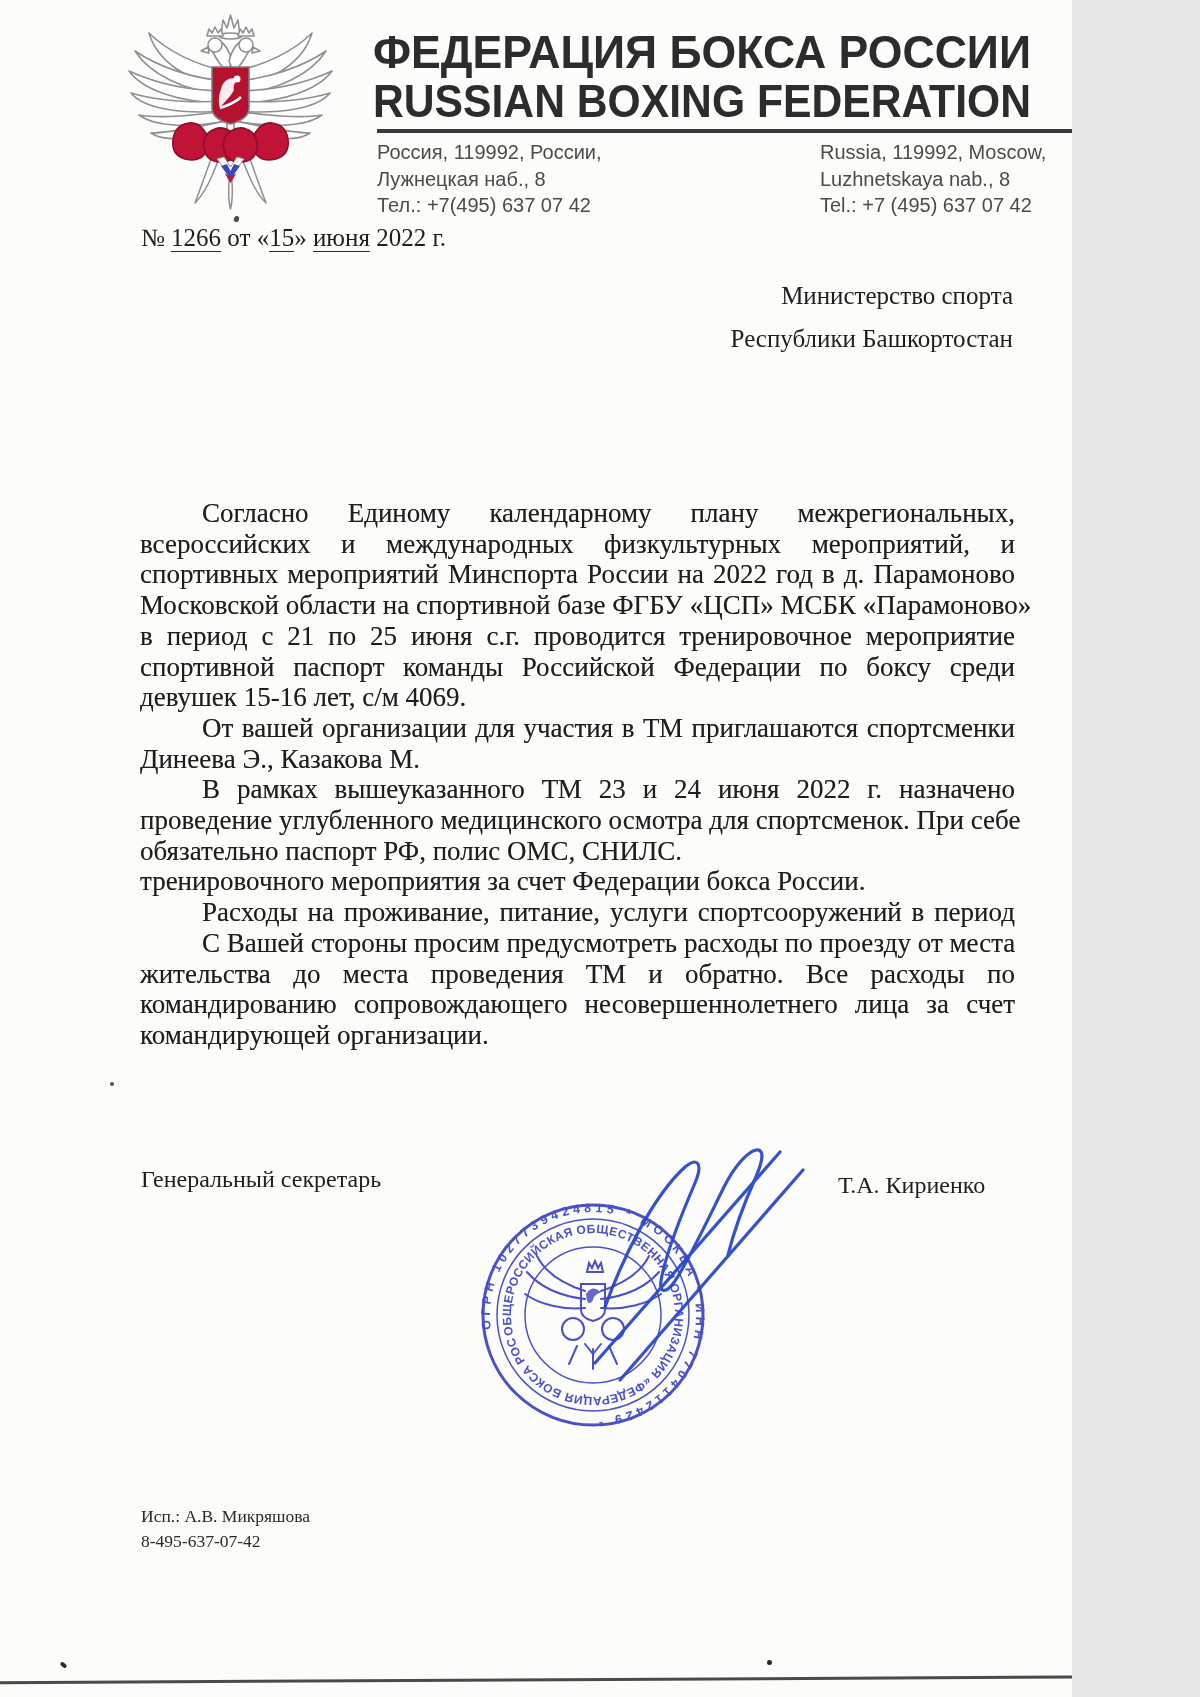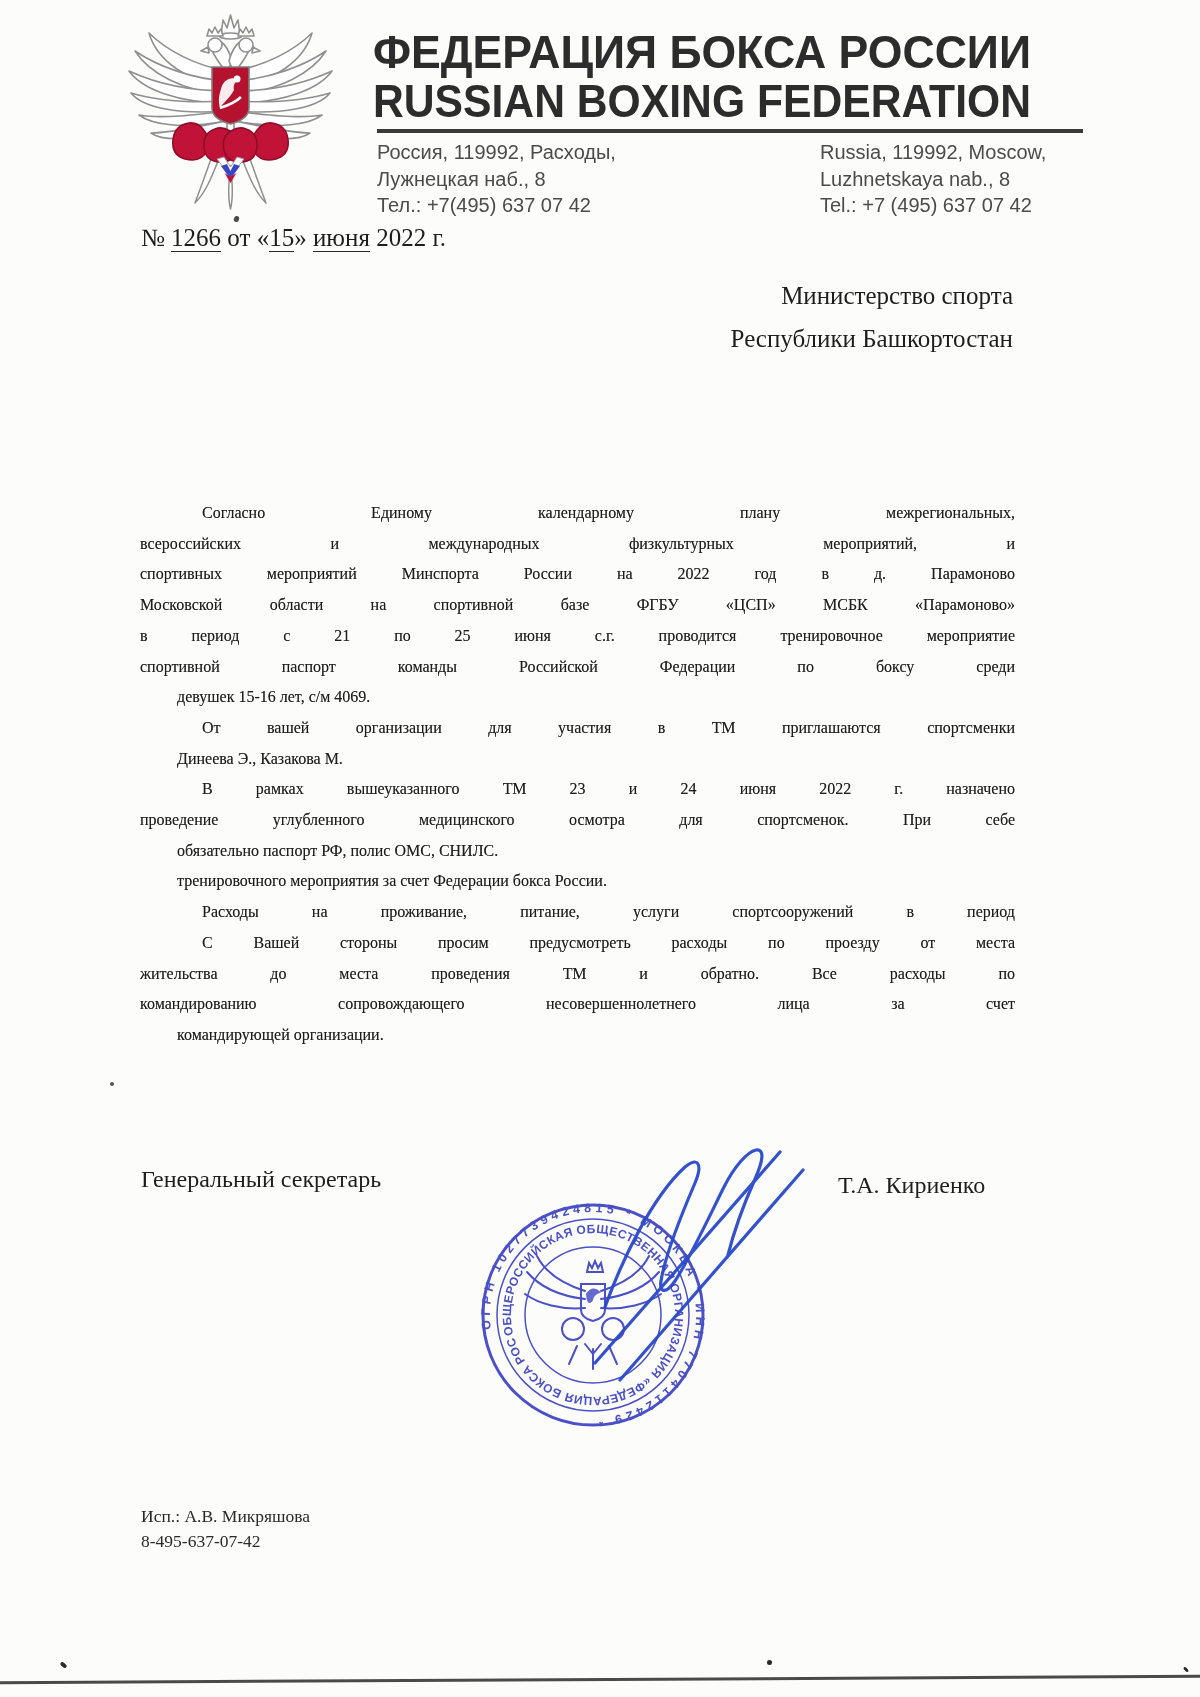--- a/index.html
+++ b/index.html
@@ -1,37 +1,37 @@
 <!DOCTYPE html>
 <html><head>
 <meta charset="utf-8">
 <style>
   html,body{margin:0;padding:0;background:#e8e8e8;}
-  .page{position:relative;width:1200px;height:1697px;background:#fcfcfb;overflow:hidden;
+  .page{position:relative;width:1072px;height:1697px;background:#fcfcfb;overflow:hidden;
         font-family:"Liberation Serif",serif;color:#1e1e1e;}
   .abs{position:absolute;}
   
   .emblem{left:123px;top:10px;width:215px;height:212px;}
   .title-svg{left:373px;top:22px;width:665px;height:104px;}
   .title-svg text{font-family:"Liberation Sans",sans-serif;font-weight:bold;fill:#2c2c2c;}
   .rule{left:377px;top:129px;width:706px;height:4px;background:#3a3a3a;}
   .addr{font-family:"Liberation Sans",sans-serif;font-size:20px;line-height:26.5px;color:#4b4b4b;}
   .addr-ru{left:377px;top:139px;}
   .addr-en{left:800px;top:139px;margin-left:20px;}
   
   .refline{left:141px;top:224px;font-size:25px;white-space:pre;}
   .refline .u{border-bottom:1.5px solid #2a2a2a;}
   
   .recipient{left:660px;top:274px;width:353px;text-align:right;font-size:25px;line-height:43px;}
   
-  .body-text{left:140px;top:498px;width:875px;font-size:16px;
+  .body-text{left:140px;top:498px;width:875px;font-size:27px;
              text-shadow:0 0 .4px rgba(0,0,0,.45);}
   .line{text-align:justify;text-align-last:justify;line-height:30.7px;white-space:nowrap;}
   .line.first{text-indent:62px;}
-  .line.last{text-align-last:left;white-space:normal;margin-left:37px;}
+  .line.last{text-align-last:left;white-space:normal;}
   
   .sig-title{left:141px;top:1166px;font-size:24px;}
   .sig-name{left:838px;top:1172px;font-size:24px;}
   
   .stamp{left:474px;top:1196px;width:238px;height:238px;opacity:.92;}
   .stamp text{font-family:"Liberation Sans",sans-serif;font-weight:bold;}
   .handsig{left:430px;top:1055px;width:400px;height:420px;}
   
   .executor{left:141px;top:1504px;font-size:17.5px;line-height:25px;color:#2a2a2a;}
   
@@ -101,21 +101,21 @@
   </svg>
 
   <svg class="abs title-svg" viewBox="0 0 665 104">
     <text x="0" y="46" font-size="47" textLength="658" lengthAdjust="spacingAndGlyphs">ФЕДЕРАЦИЯ БОКСА РОССИИ</text>
     <text x="0" y="95" font-size="47" textLength="658" lengthAdjust="spacingAndGlyphs">RUSSIAN BOXING FEDERATION</text>
   </svg>
 
   <div class="abs rule"></div>
 
   <div class="abs addr addr-ru">
-    <div>Россия, 119992, Расходы,</div>
+    <div>Россия, 119992, России,</div>
     <div>Лужнецкая наб., 8</div>
     <div>Тел.: +7(495) 637 07 42</div>
   </div>
   <div class="abs addr addr-en">
     <div>Russia, 119992, Moscow,</div>
     <div>Luzhnetskaya nab., 8</div>
     <div>Tel.: +7 (495) 637 07 42</div>
   </div>
 
   <div class="abs refline"><span>№ </span><span class="u">1266</span><span> от «</span><span class="u">15</span><span>» </span><span class="u">июня</span><span> 2022 г.</span></div>

